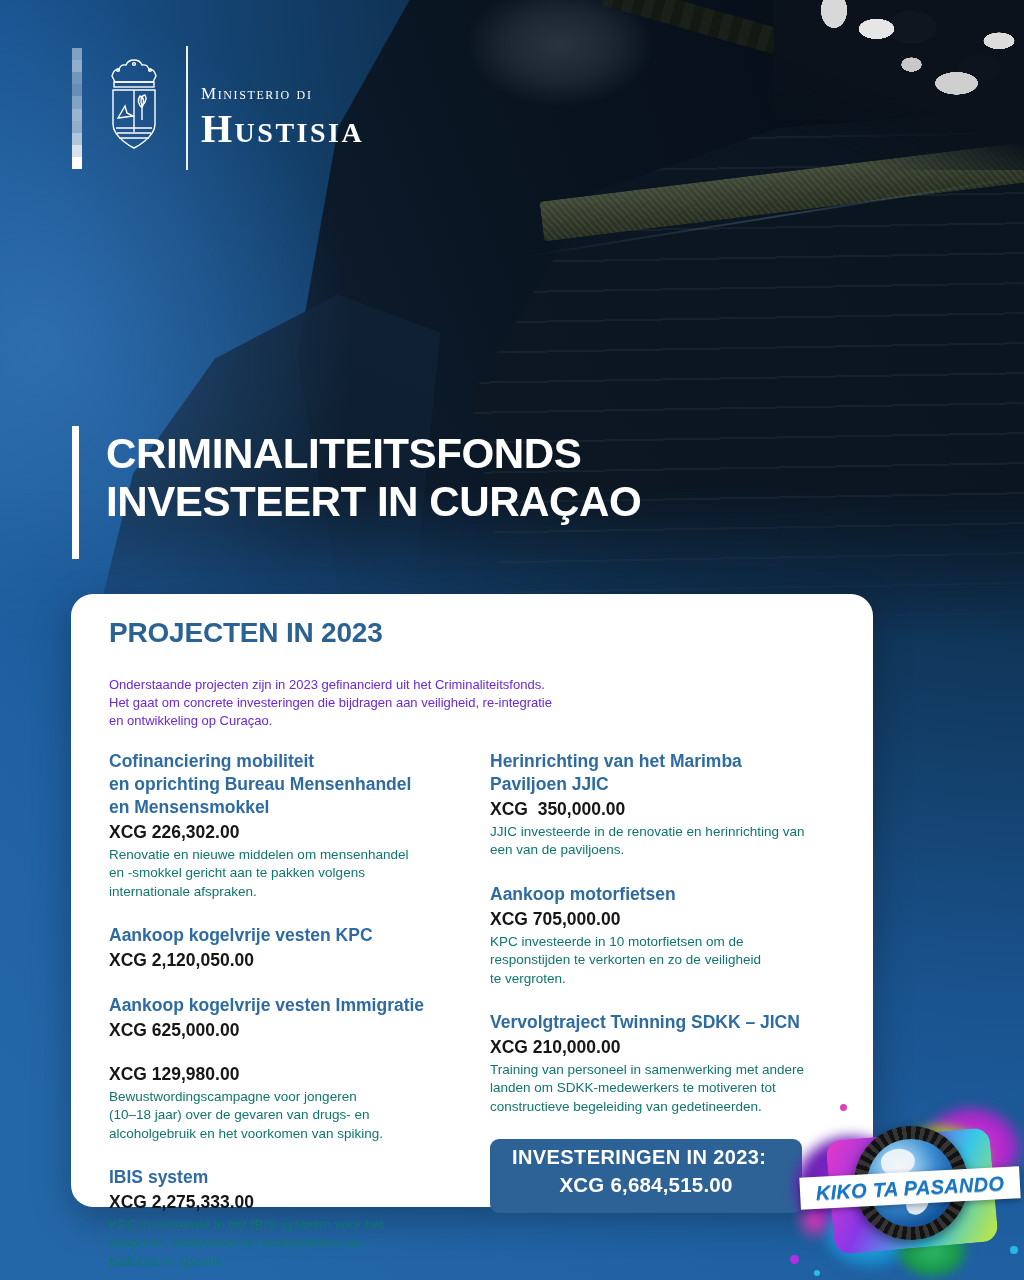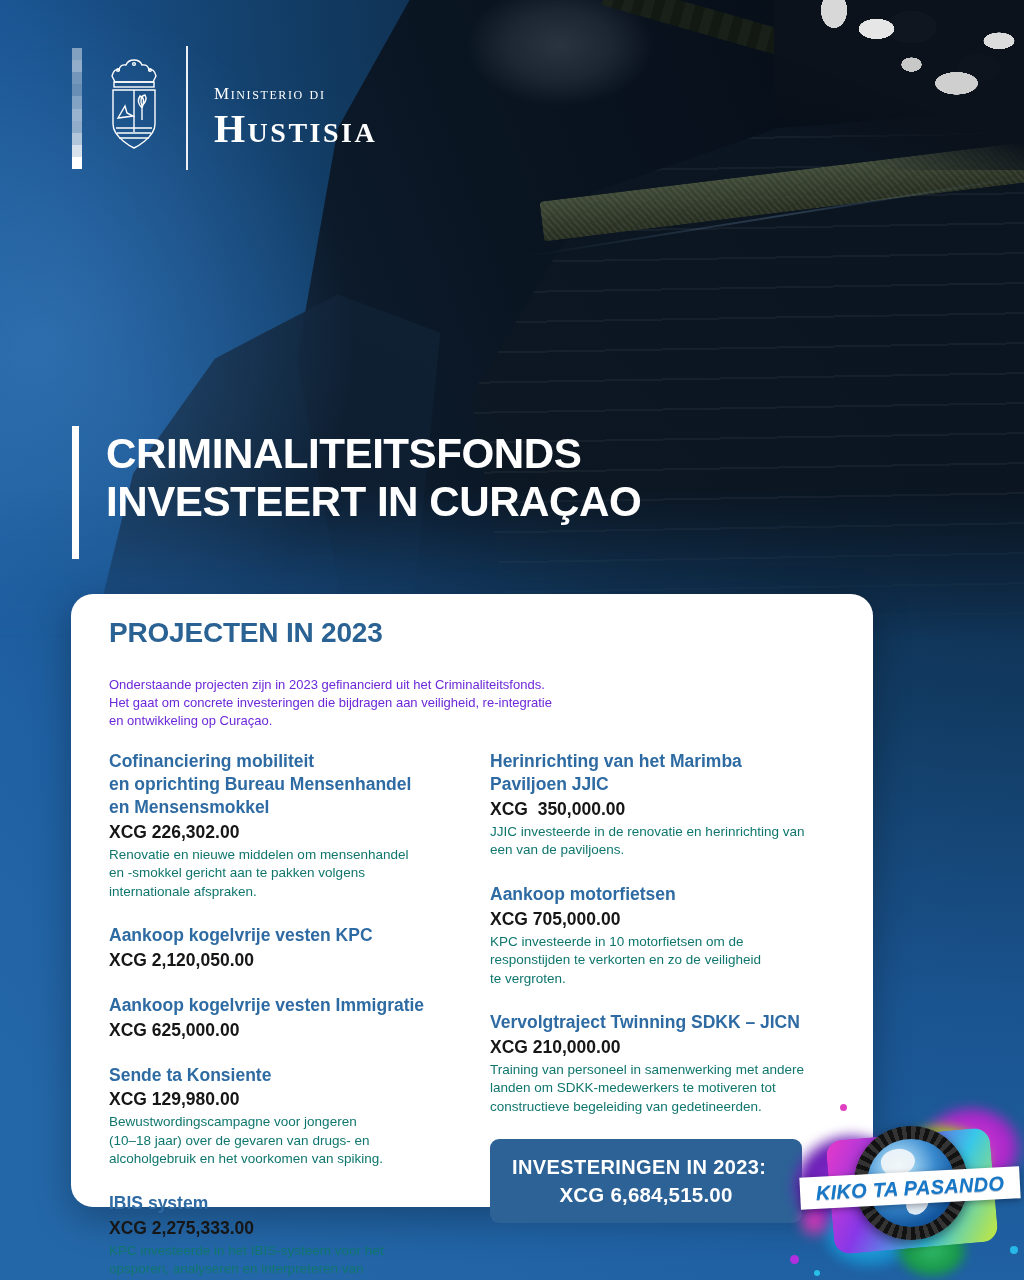--- a/index.html
+++ b/index.html
@@ -58,42 +58,42 @@
   
   .logo{position:absolute;left:0;top:0;width:420px;height:200px;}
   .logo-grad-bar{position:absolute;left:72px;top:48px;width:10px;height:121px;
     background:linear-gradient(to bottom,
       rgba(255,255,255,.45) 0 10%,rgba(255,255,255,.52) 10% 20%,rgba(255,255,255,.38) 20% 30%,
       rgba(255,255,255,.33) 30% 40%,rgba(255,255,255,.45) 40% 50%,rgba(255,255,255,.55) 50% 60%,
       rgba(255,255,255,.50) 60% 70%,rgba(255,255,255,.65) 70% 80%,rgba(255,255,255,.82) 80% 90%,
       #fff 90% 100%);}
   .crest{position:absolute;left:104px;top:58px;}
   .logo-divider{position:absolute;left:186px;top:46px;width:2px;height:124px;background:rgba(255,255,255,.92);}
-  .ministry-text{position:absolute;left:214px;top:84px;color:#fff;}
+  .ministry-text{position:absolute;left:201px;top:84px;color:#fff;}
   .ministry-prefix{font-family:"Liberation Serif",serif;font-variant:small-caps;font-size:17px;letter-spacing:1.6px;}
   .ministry-name{font-family:"Liberation Serif",serif;font-variant:small-caps;font-weight:bold;font-size:40px;letter-spacing:2.5px;margin-top:1px;}
   
   .hero{position:absolute;left:72px;top:422px;color:#fff;}
   .hero-bar{position:absolute;left:0;top:4px;width:7px;height:133px;background:#fff;}
   .hero-text{margin-left:34px;}
   .hero-kicker{font-size:27px;font-weight:400;letter-spacing:.8px;white-space:pre-wrap;}
   .hero-title{font-size:43px;font-weight:800;line-height:1.12;letter-spacing:-.5px;margin-top:7px;white-space:pre-wrap;transform:scaleX(.98);transform-origin:left;}
   
   .card{position:absolute;left:71px;top:594px;width:802px;height:613px;background:#fff;border-radius:22px;
     box-shadow:0 12px 38px rgba(0,0,0,.28);padding:23px 0 0 38px;box-sizing:border-box;}
   .card-heading{font-size:28px;font-weight:bold;color:#2a6293;letter-spacing:-.2px;}
   .card-intro{font-size:13px;color:#6d28d9;line-height:1.37;margin-top:27px;white-space:pre-wrap;}
   .cols{display:flex;margin-top:21px;}
   .col-left{width:381px;flex:0 0 auto;}
   .col-right{width:345px;flex:0 0 auto;}
   .project{margin-bottom:23px;}
   .p-title{font-size:17.5px;font-weight:bold;color:#2e6ba3;line-height:1.3;white-space:pre-wrap;}
   .p-amount{font-size:17.5px;font-weight:bold;color:#161616;margin-top:3px;white-space:pre-wrap;}
   .p-desc{font-size:13.5px;color:#0f766e;line-height:1.37;margin-top:3px;white-space:pre-wrap;}
-  .total-box{margin-top:9px;width:312px;box-sizing:border-box;background:#2c6296;border-radius:9px;padding:17px 22px 16px;color:#fff;}
+  .total-box{margin-top:9px;width:312px;box-sizing:border-box;background:#2c6296;border-radius:9px;padding:7px 22px 16px;color:#fff;}
   .total-label{font-size:20px;font-weight:600;letter-spacing:.4px;}
   .total-amount{font-size:20.5px;font-weight:800;margin-top:4px;letter-spacing:.2px;text-align:center;}
   
   .kiko{position:absolute;right:-4px;bottom:4px;width:236px;height:172px;}
   .blob{position:absolute;border-radius:50%;filter:blur(4px);}
   .b1{left:-6px;top:26px;width:120px;height:104px;background:radial-gradient(closest-side,#8a2fd4,#6a1fb4 70%,transparent);transform:rotate(-20deg);}
   .b2{right:2px;top:-2px;width:110px;height:92px;background:radial-gradient(closest-side,#d838d8,#a828c8 70%,transparent);}
   .b3{left:26px;bottom:4px;width:104px;height:80px;background:radial-gradient(closest-side,#28b8e8,#1888c8 72%,transparent);}
   .b4{right:34px;top:18px;width:92px;height:64px;background:radial-gradient(closest-side,#c8e038,#98c028 70%,transparent);transform:rotate(14deg);}
   .b5{right:58px;bottom:-4px;width:76px;height:58px;background:radial-gradient(closest-side,#30b868,#189848 70%,transparent);}
@@ -188,21 +188,20 @@
         </div>
         <div class="project">
           <div class="p-title">Aankoop kogelvrije vesten KPC</div>
           <div class="p-amount">XCG 2,120,050.00</div>
         </div>
         <div class="project">
           <div class="p-title">Aankoop kogelvrije vesten Immigratie</div>
           <div class="p-amount">XCG 625,000.00</div>
         </div>
         <div class="project">
-          <div class="p-title">Sende ta Konsiente</div>
           <div class="p-amount">XCG 129,980.00</div>
           <div class="p-desc">Bewustwordingscampagne voor jongeren
 (10–18 jaar) over de gevaren van drugs- en
 alcoholgebruik en het voorkomen van spiking.</div>
         </div>
         <div class="project">
           <div class="p-title">IBIS system</div>
           <div class="p-amount">XCG 2,275,333.00</div>
           <div class="p-desc">KPC investeerde in het IBIS-systeem voor het
 opsporen, analyseren en interpreteren van

